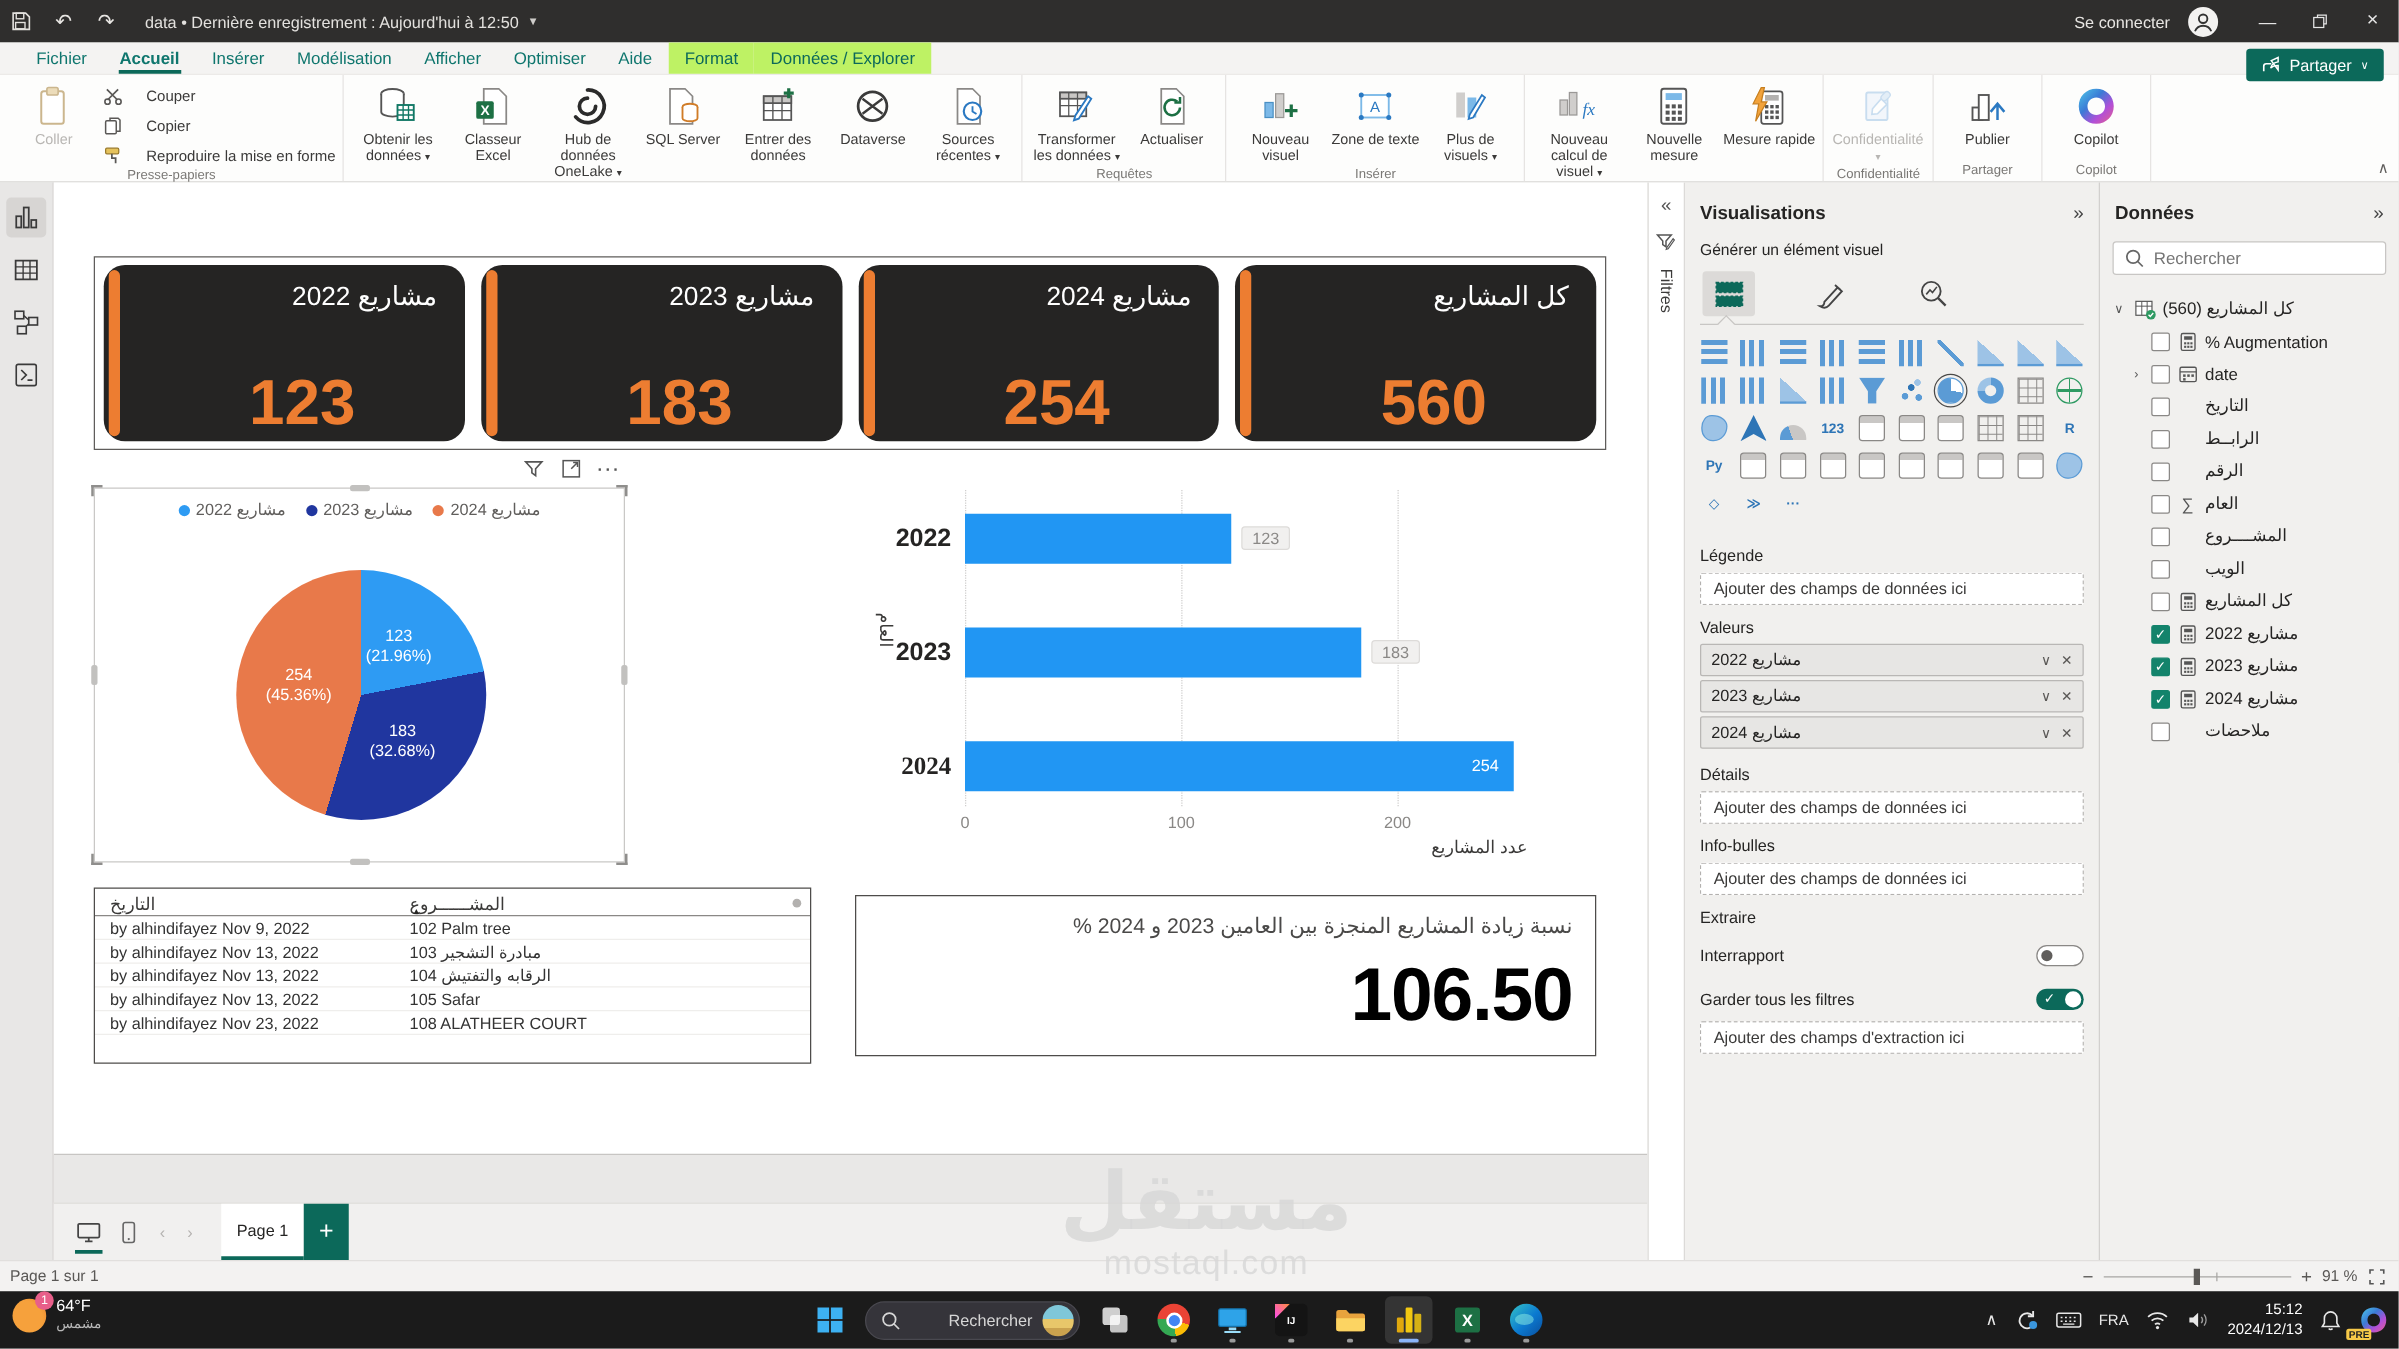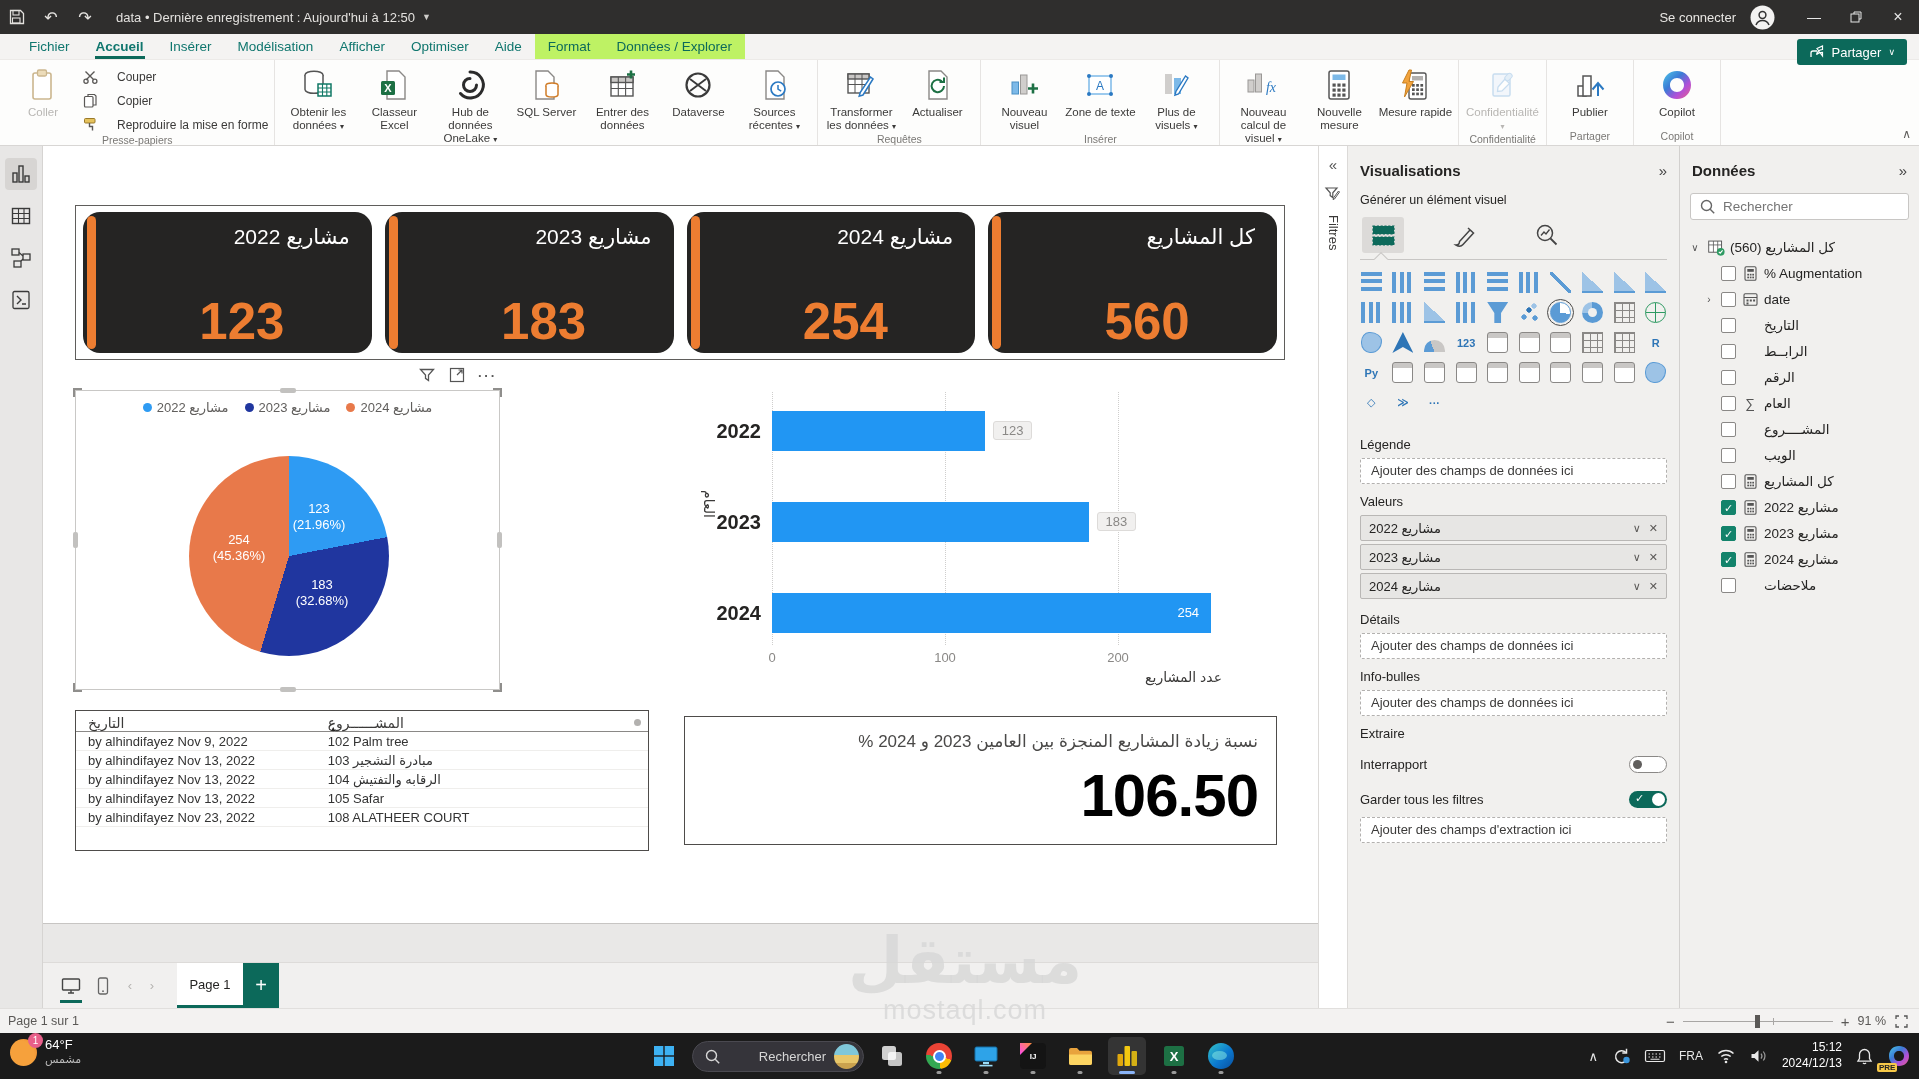--- a/index.html
+++ b/index.html
@@ -660,21 +660,21 @@
           <div class="gridline" style="left: 262px;"></div>
           <div class="xtick" style="left: 262px;">100</div>
           <div class="gridline" style="left: 435px;"></div>
           <div class="xtick" style="left: 435px;">200</div>
           <div class="bar-cat" style="left: 8px; top: 11px;">2022</div>
           <div class="bar" style="left: 89px; top: 11px; width: 212.79px; background: rgb(33, 150, 243);"></div>
           <div class="bar-pill" style="left: 309.79px; top: 21px;">123</div>
           <div class="bar-cat" style="left: 8px; top: 102px;">2023</div>
           <div class="bar" style="left: 89px; top: 102px; width: 316.59px; background: rgb(33, 150, 243);"></div>
           <div class="bar-pill" style="left: 413.59px; top: 112px;">183</div>
-          <div class="bar-cat" style="left: 8px; top: 193px;">2024</div>
+          <div class="bar-cat" style="left: 8px; top: 193px; font-family: Liberation Serif, serif;">2024</div>
           <div class="bar" style="left: 89px; top: 193px; width: 439.42px; background: rgb(33, 150, 243);"></div>
           <div class="bar-inlab" style="left: 494.42px; top: 205px;">254</div>
         </div>
       <div id="bar-xlabel">عدد المشاريع</div>
       <div id="bar-ylabel">العام</div>
     </div>
 
     <div id="table-visual">
       <div class="thead">
         <div class="c1"><span dir="auto">التاريخ</span></div>

